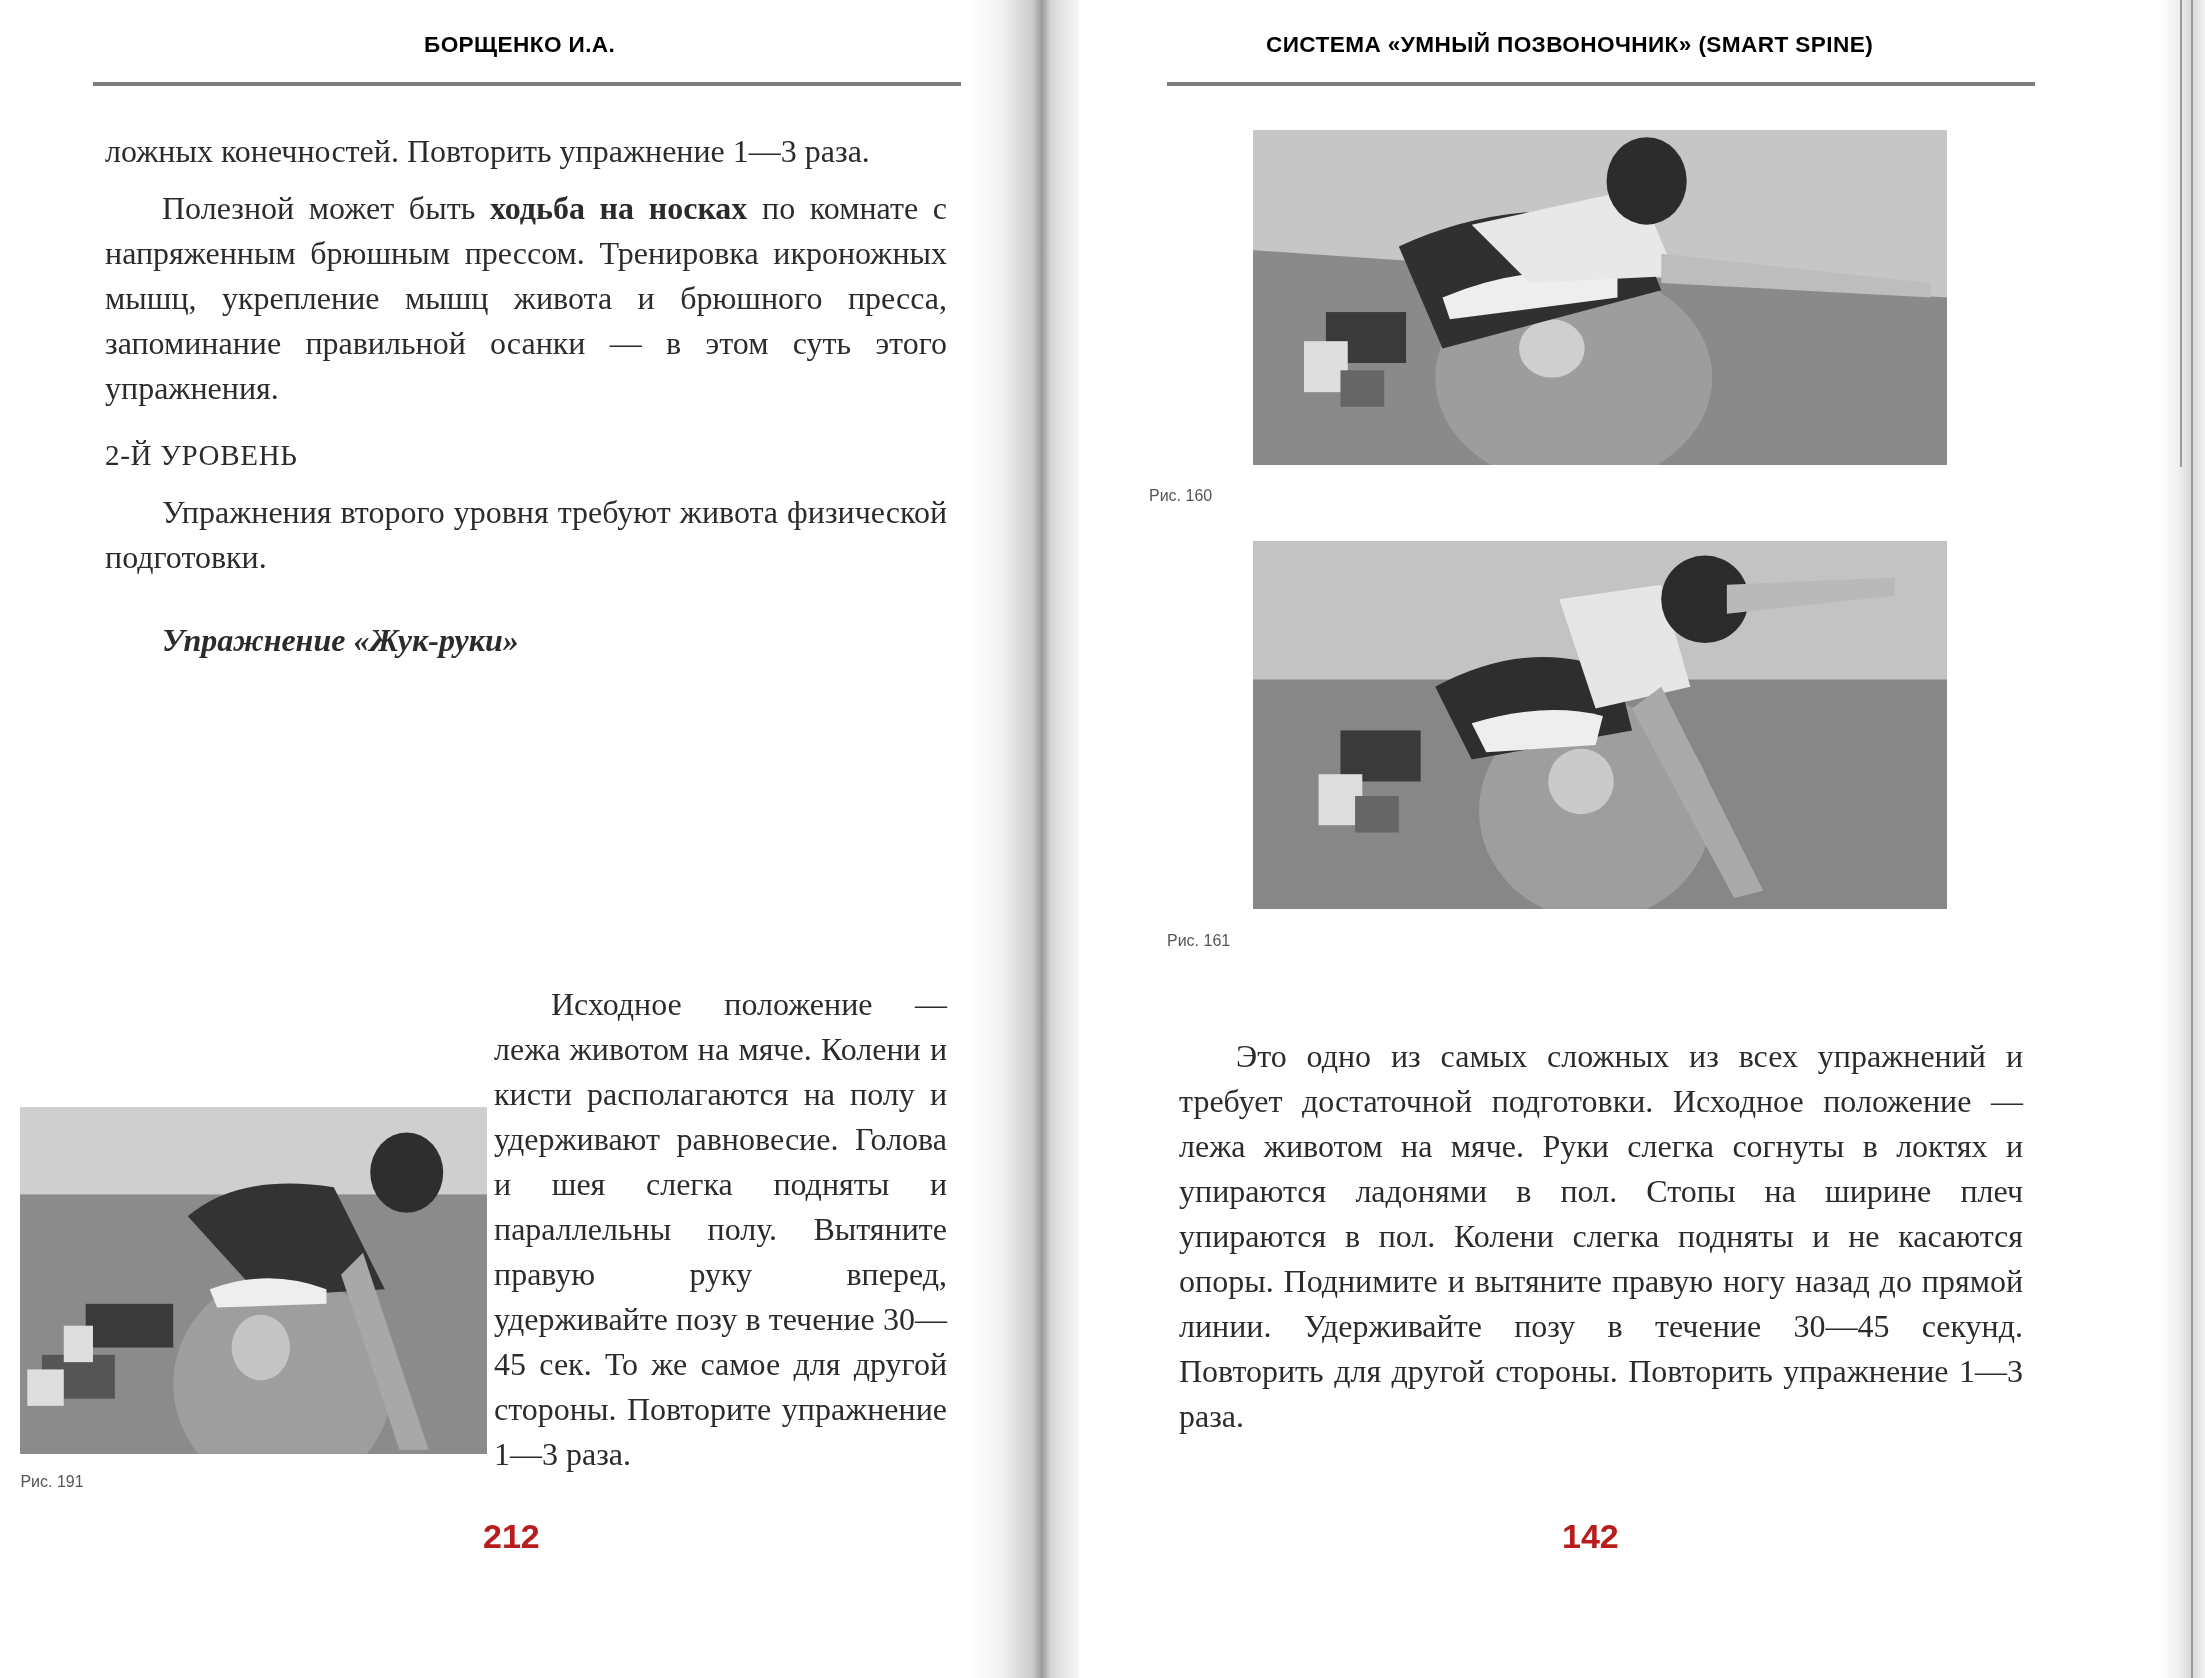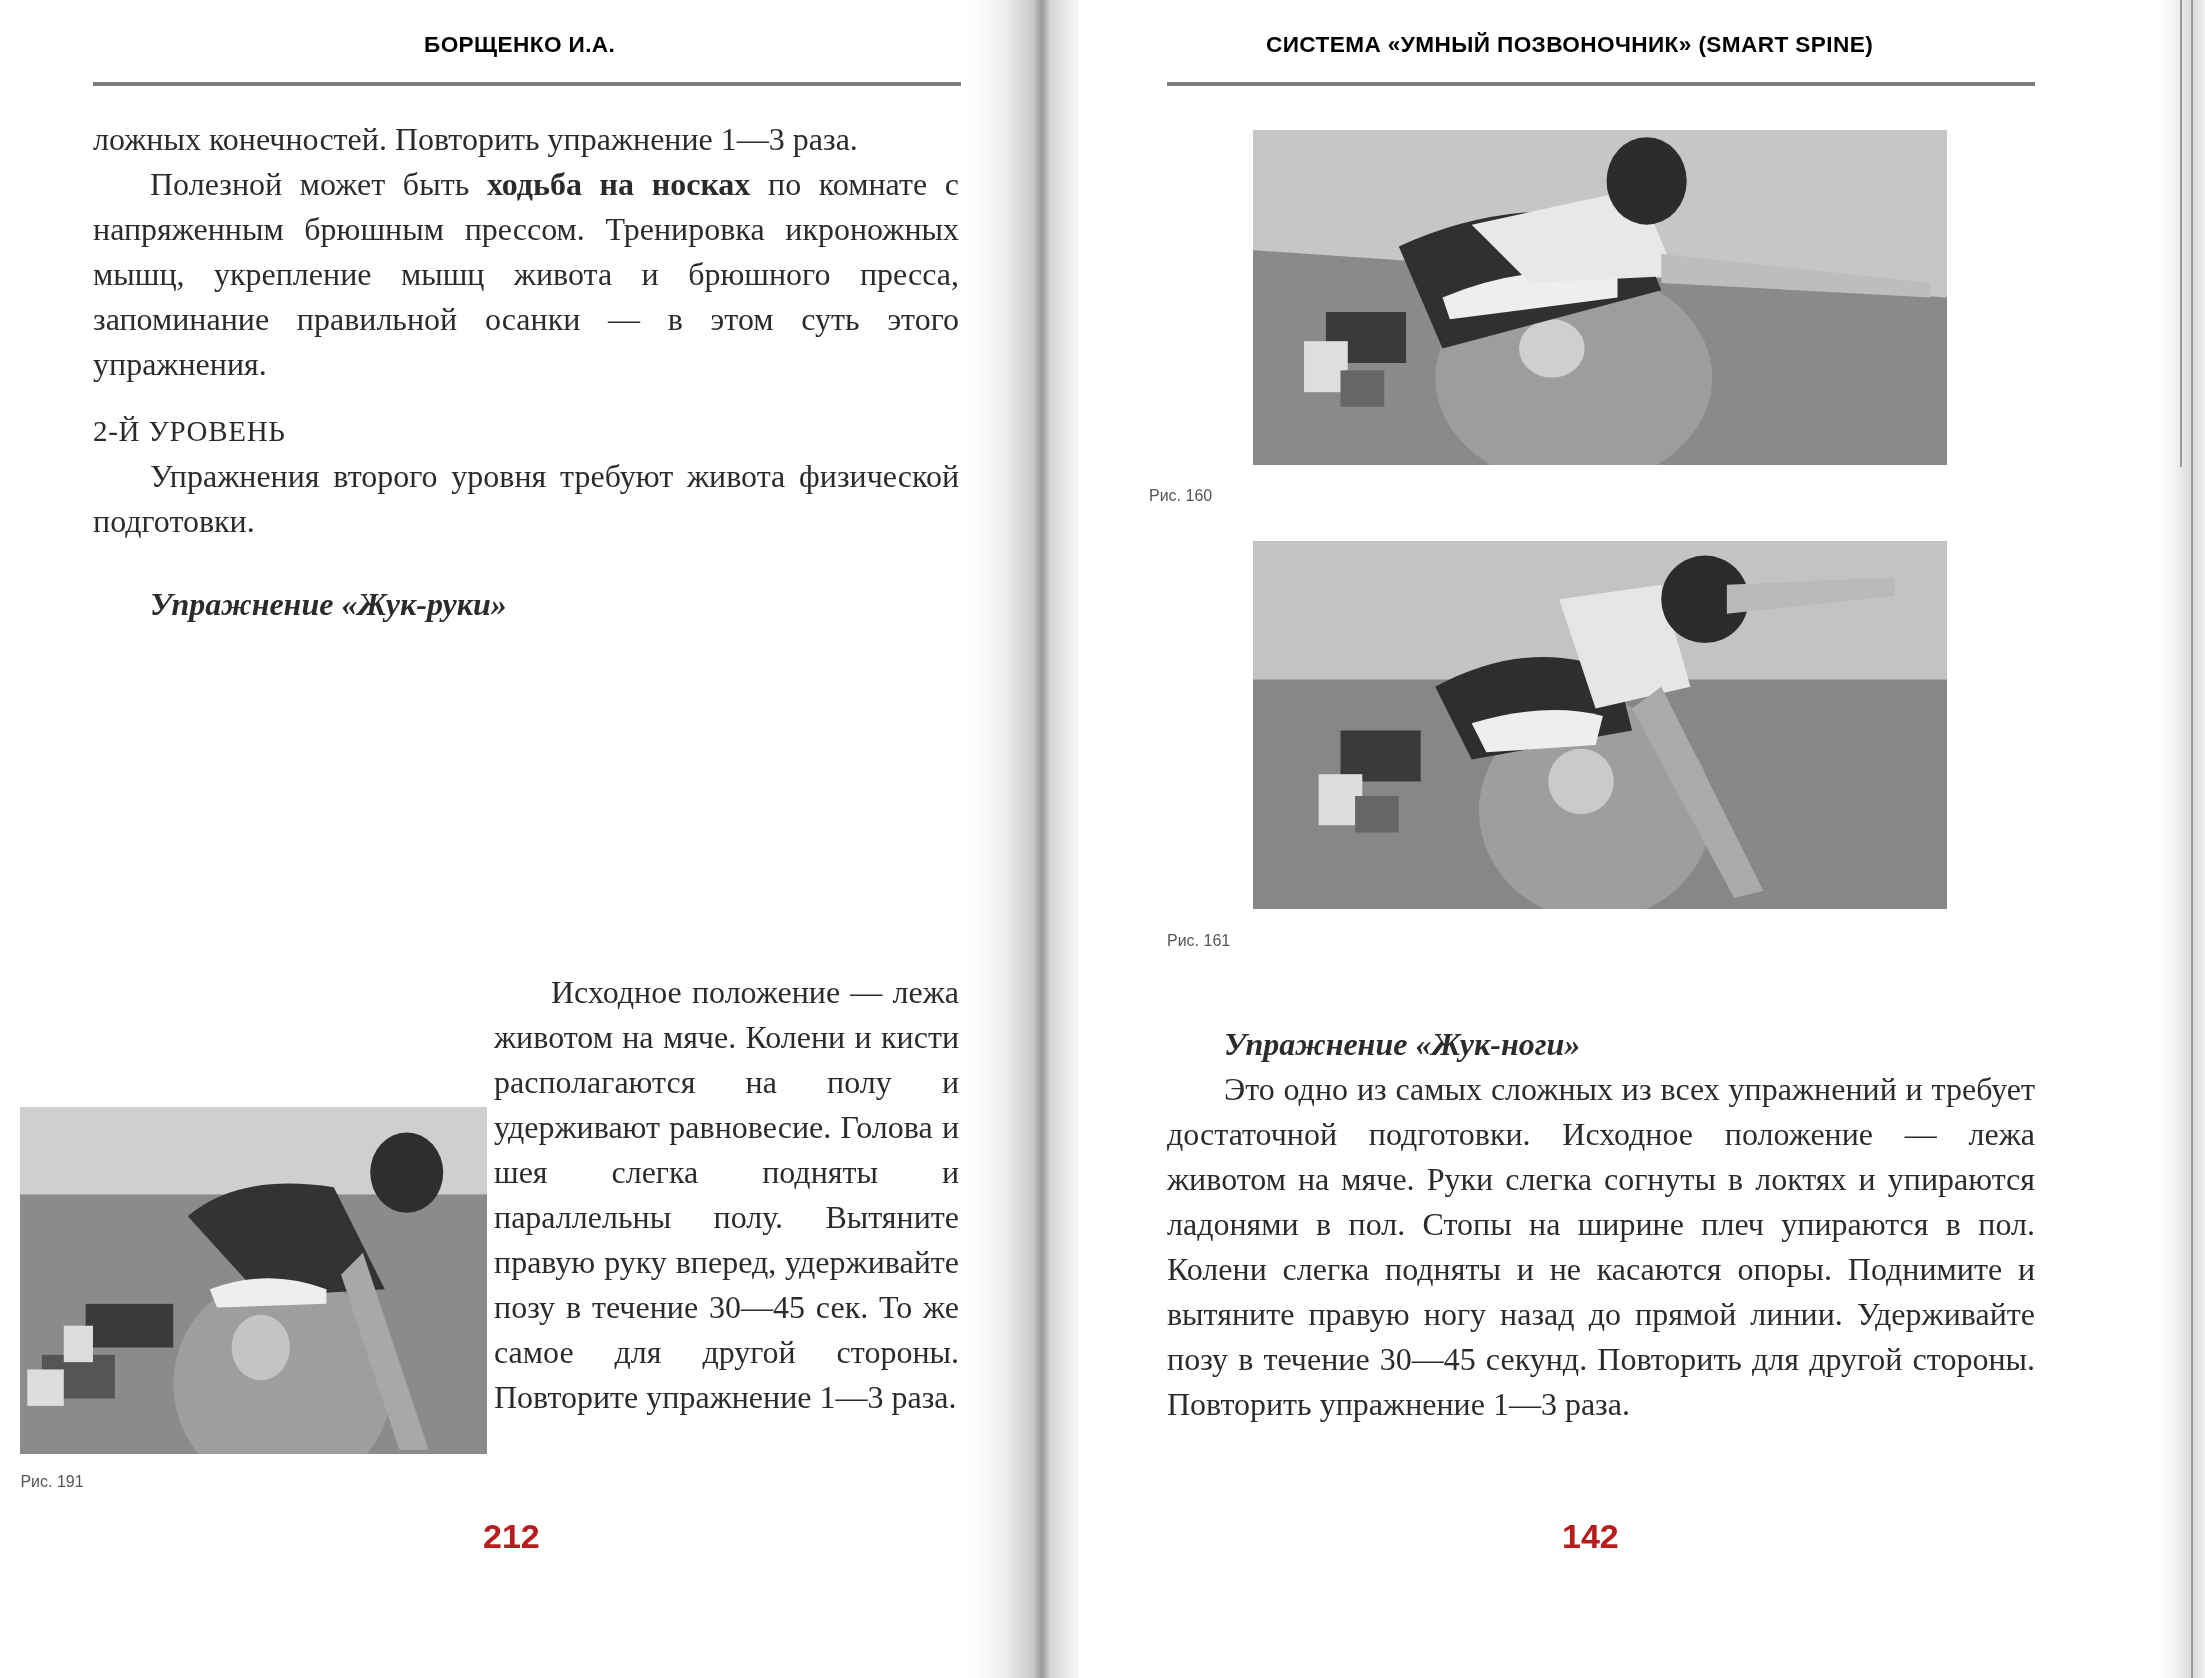--- a/index.html
+++ b/index.html
@@ -10,21 +10,21 @@
   #right-page { left:1021px; width:1184px; }
   .gutter { position:absolute; left:970px; top:0; width:109px; height:1679px;
             background:linear-gradient(90deg,#ffffff 0%,#f1f1f1 30%,#c9c9c9 58%,#9a9a9a 66%,#d6d6d6 74%,#f7f7f7 100%); }
   .edge-right { position:absolute; left:2159px; top:0; width:47px; height:1679px;
             background:linear-gradient(90deg,#ffffff 0%,#f0f0f0 40%,#d8d8d8 70%,#f4f4f4 100%); }
   .edge-line { position:absolute; top:0; width:2.2px; background:#9a9a9a; }
   .running-head { position:absolute; font-family:"Liberation Sans", "DejaVu Sans", sans-serif;
             font-weight:bold; font-size:22.6px; letter-spacing:0.4px; color:#000000; white-space:nowrap; }
   .rule { position:absolute; height:3.6px; background:#7d7d7d; }
   .text { position:absolute; font-size:32px; line-height:45px; text-align:justify; color:#2b2b2b; }
-  .text p { margin:0; }
+  .text p { margin:12px; }
   .indent { text-indent:57px; }
   .last { text-align-last:left; }
   .heading { font-size:29px; letter-spacing:0.7px; margin-top:22px !important; }
   .ex-title { font-style:italic; font-weight:bold; margin-top:38px !important; text-indent:57px; }
   .photo { position:absolute; overflow:hidden; }
   .photo svg { width:100%; height:100%; display:block; }
   .caption { position:absolute; font-family:"Liberation Sans", "DejaVu Sans", sans-serif;
              font-size:16px; color:#555; }
   .page-num { position:absolute; font-family:"Liberation Sans", "DejaVu Sans", sans-serif;
               font-weight:bold; font-size:34px; color:#b91c1c; }
@@ -109,21 +109,20 @@
       <path d="M650 60 L880 50 L880 75 L650 100 Z" fill="#b9b9b9"></path>
       <path d="M560 200 L700 480 L660 490 L520 230 Z" fill="#aaaaaa"></path>
       <rect x="120" y="260" width="110" height="70" fill="#3a3a3a"></rect>
       <rect x="90" y="320" width="60" height="70" fill="#dddddd"></rect>
       <rect x="140" y="350" width="60" height="50" fill="#666"></rect>
     </svg>
   </div>
   <div class="caption" style="left:146px; top:932px;">Рис. 161</div>
 
   <div class="text" style="left:146px; top:1022px; width:868px;">
-    <p class="ex-title" style="margin-top:0 !important;">Упражнение «Жук-ноги»</p>
     <p class="indent last">Это одно из самых сложных из всех упражнений и требует достаточной подготовки. Исходное положение — лежа животом на мяче. Руки слегка согнуты в локтях и упираются ладонями в пол. Стопы на ширине плеч упираются в пол. Колени слегка подняты и не касаются опоры. Поднимите и вытяните правую ногу назад до прямой линии. Удерживайте позу в течение 30—45 секунд. Повторить для другой стороны. Повторить упражнение 1—3 раза.</p>
   </div>
 
   <div class="page-num" style="left:541px; top:1517px;">142</div>
 </div>
 
 <div class="edge-right"></div>
 <div class="edge-line" style="left:2180px; height:467px;"></div>
 <div class="edge-line" style="left:2191px; height:1679px;"></div>
 

